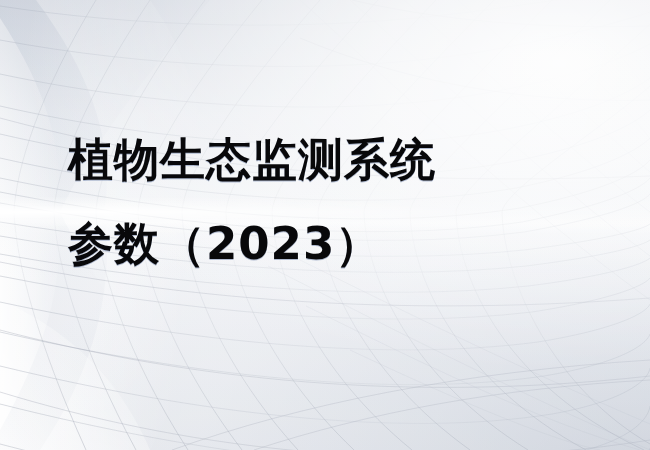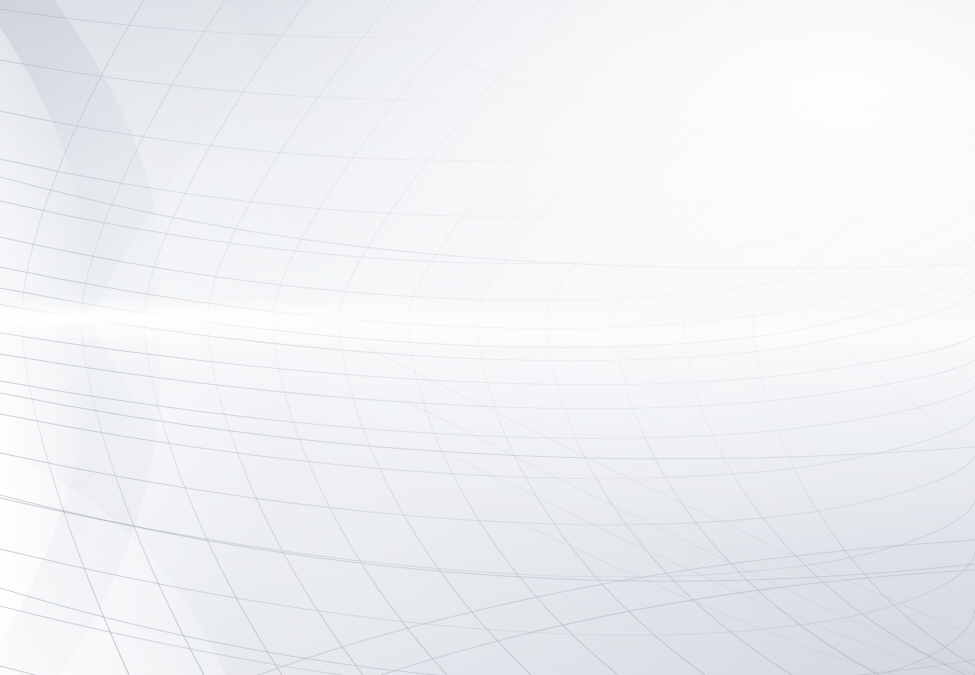--- a/index.html
+++ b/index.html
@@ -273,15 +273,17 @@
     </svg>
   </div>
 
   <div class="bg-layer bg-shade-top"></div>
   <div class="bg-layer bg-shade-br"></div>
   <div class="bg-layer bg-glow-tr"></div>
   <div class="bg-layer bg-haze"></div>
   <div class="bg-layer bg-streak"></div>
 
   <div class="title-block">
+    <div class="title-line">植物生态监测系统</div>
+    <div class="title-line">参数（2023）</div>
   </div>
 
 </div>
 
 </body></html>

